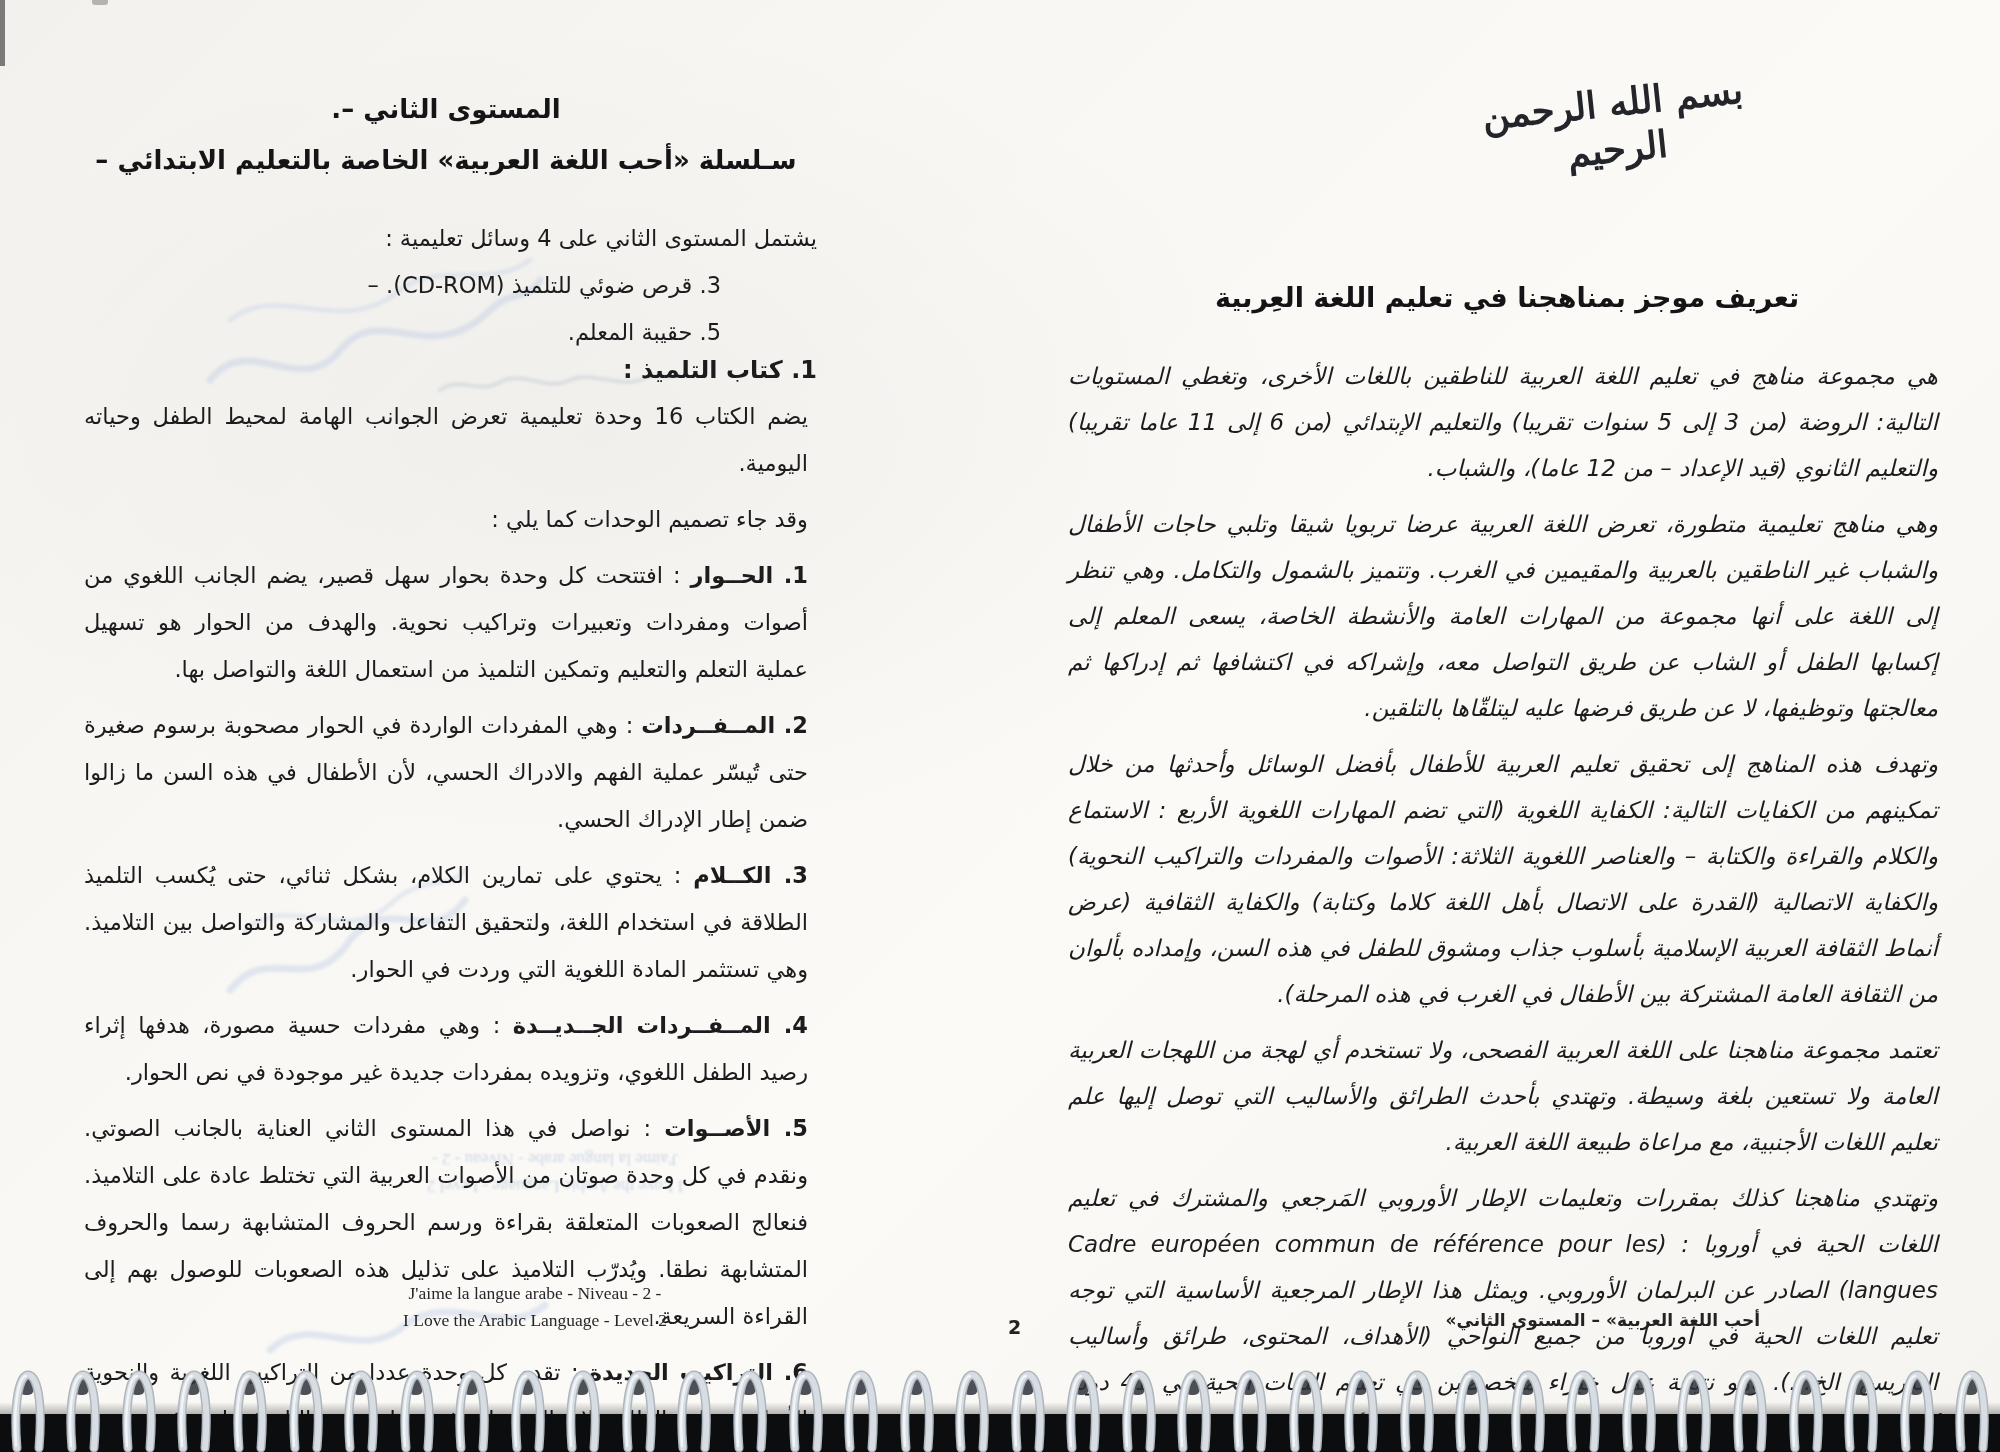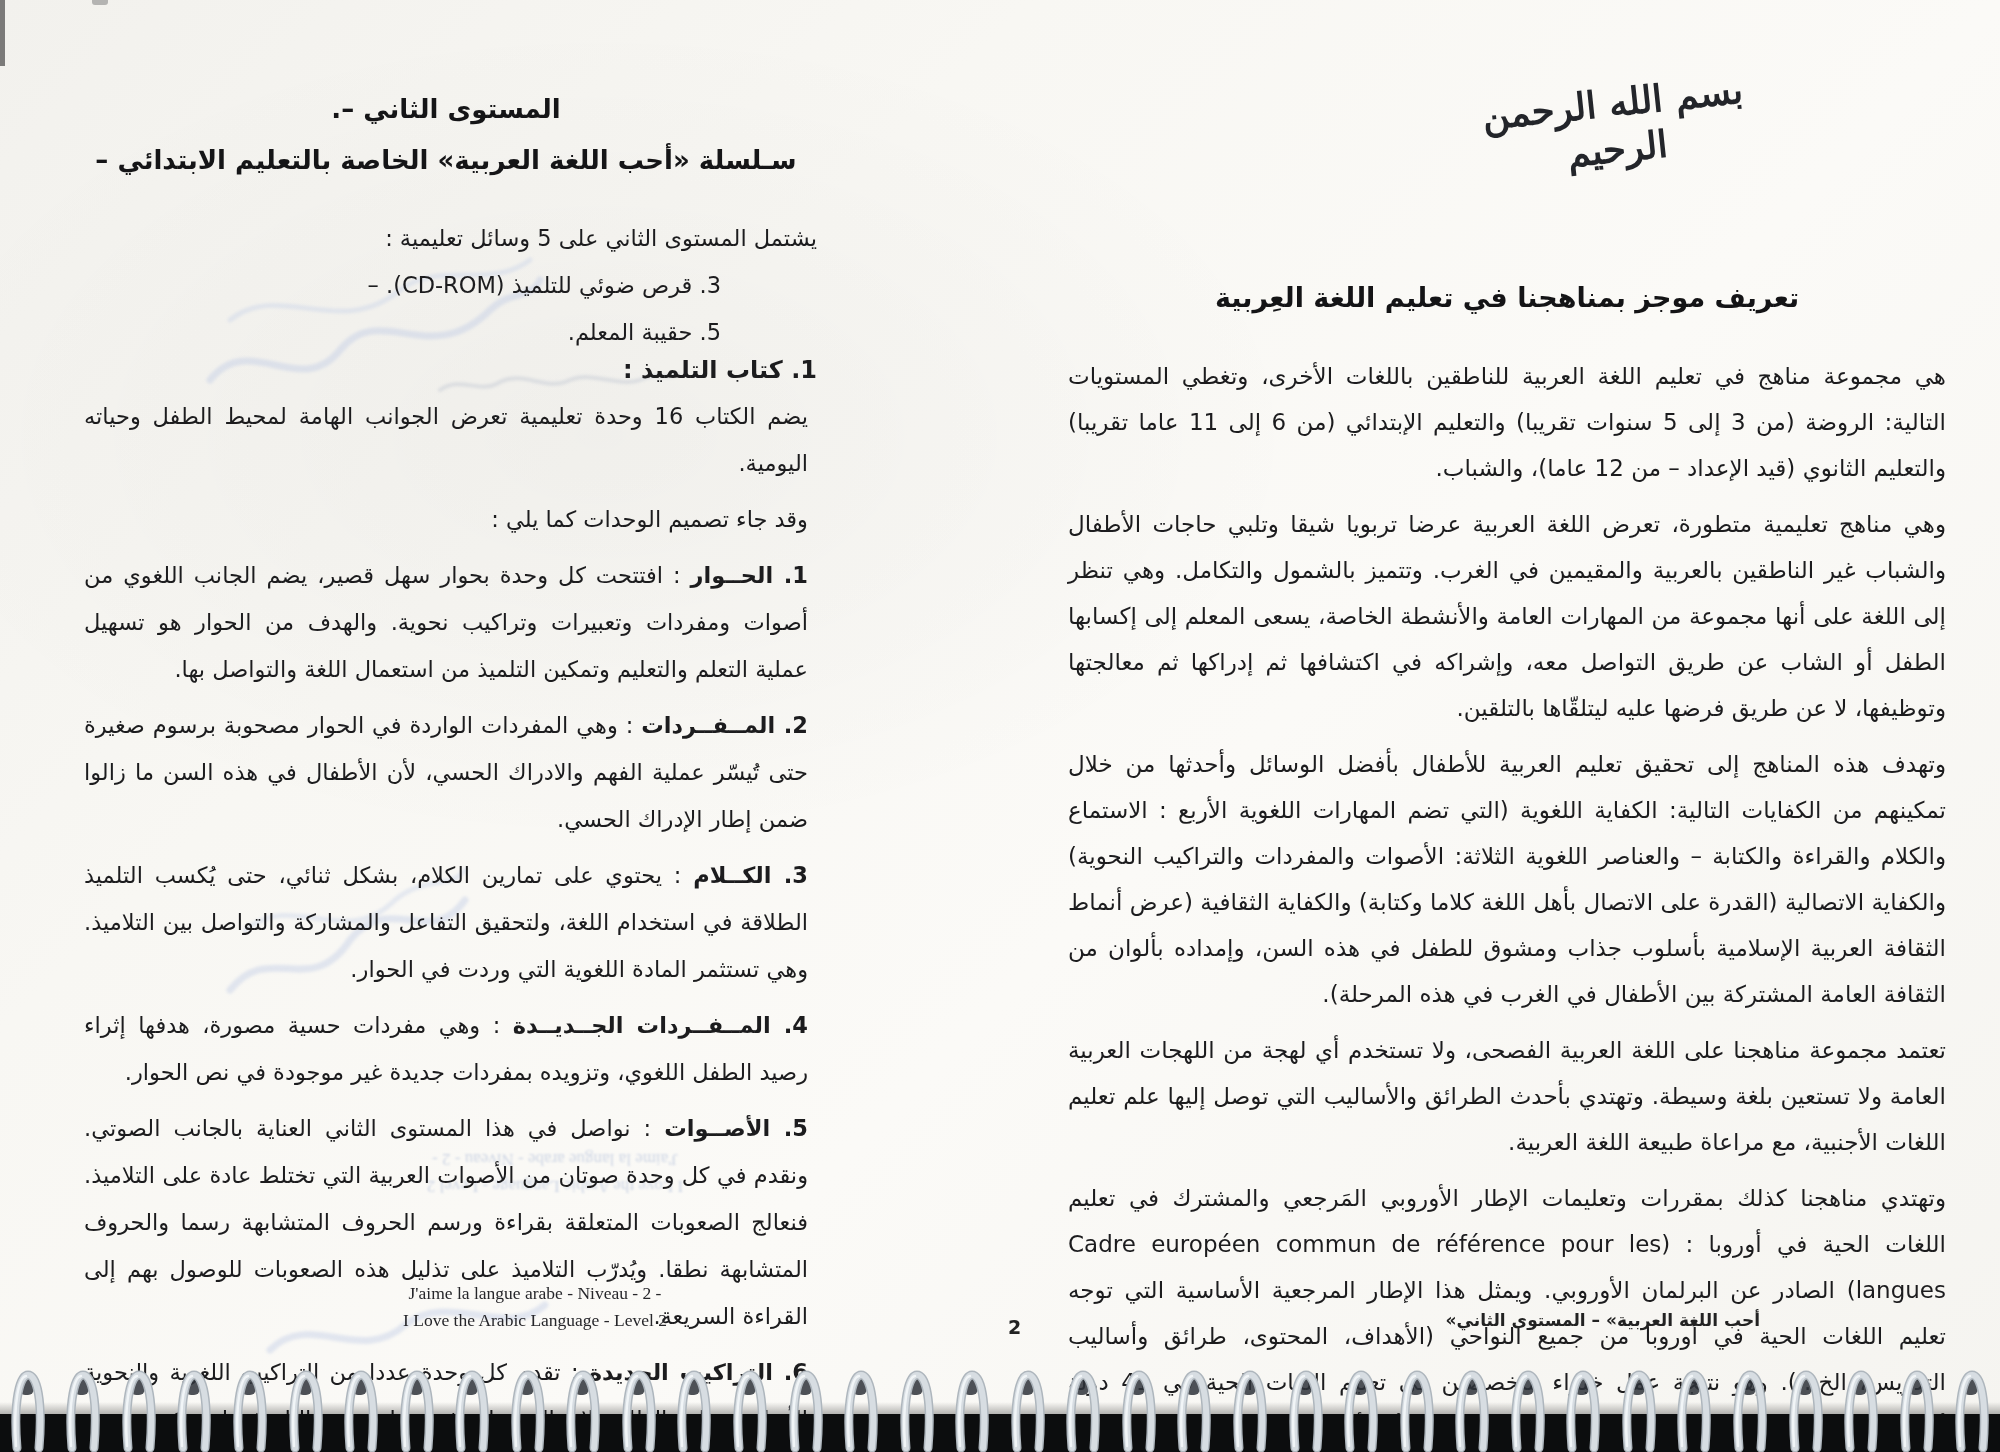--- a/index.html
+++ b/index.html
@@ -24,21 +24,21 @@
     font-family:"Liberation Serif",serif;font-size:17.5px;line-height:27px;color:#26262a;}
   .page-num{position:absolute;left:1008px;top:1316px;font-weight:bold;font-size:19px;color:#222;}
   
   .bismillah{position:absolute;left:1470px;top:80px;width:290px;text-align:center;
     font-family:"DejaVu Serif",serif;font-weight:bold;font-size:37px;line-height:1.25;
     transform:rotate(-6deg);color:#23252a;}
   .page-right{position:absolute;left:1068px;top:238px;width:878px;direction:rtl;}
   .rp-heading{font-weight:bold;font-size:46px;text-align:center;color:#141416;}
   .rp-subtitle{font-weight:bold;font-size:27px;text-align:center;margin-top:44px;color:#141416;}
   .rp-paras{margin-top:40px;font-size:23px;line-height:46px;text-align:justify;}
-  .rp-paras p{margin:0 0 10px 0;}
+  .rp-paras p{margin:0 8px 10px 0;font-style:italic;}
   .rp-footer{position:absolute;left:1320px;top:1310px;width:440px;text-align:right;
     font-weight:bold;font-size:17px;color:#222;}
   
   .watermark{position:absolute;pointer-events:none;opacity:0.38;filter:blur(1.5px);}
   .ghost{position:absolute;left:330px;top:1146px;width:450px;text-align:center;
     transform:scale(-1,-1);color:#8fa3cc;opacity:.42;filter:blur(1px);
     font-family:"Liberation Serif",serif;font-size:17px;line-height:27px;}
   .corner-mark{position:absolute;left:0;top:0;width:5px;height:66px;background:#3a3a3a;opacity:.65;}
   .corner-dot{position:absolute;left:92px;top:0;width:16px;height:5px;background:#8a8a8a;opacity:.6;border-radius:0 0 3px 3px;}
   
@@ -76,21 +76,21 @@
       <div>J'aime la langue arabe - Niveau - 2 -</div>
     </div>
 
   <div class="page-left">
     <div class="lp-title">
       <div>المستوى الثاني –.</div>
       <div>سـلسلة «أحب اللغة العربية» الخاصة بالتعليم الابتدائي –</div>
     </div>
 
     <div class="materials">
-      <div class="m-line">يشتمل المستوى الثاني على 5 وسائل تعليمية :</div>
+      <div class="m-line">يشتمل المستوى الثاني على 4 وسائل تعليمية :</div>
       <div id="materials-lines">
           <div class="m-line indent">3. قرص ضوئي للتلميذ (CD-ROM). –</div>
           <div class="m-line indent">5. حقيبة المعلم.</div>
         </div>
     </div>
 
     <div class="section-heading">1. كتاب التلميذ :</div>
 
     <div class="lp-body">
       <p>يضم الكتاب 16 وحدة تعليمية تعرض الجوانب الهامة لمحيط الطفل وحياته اليومية.</p>

